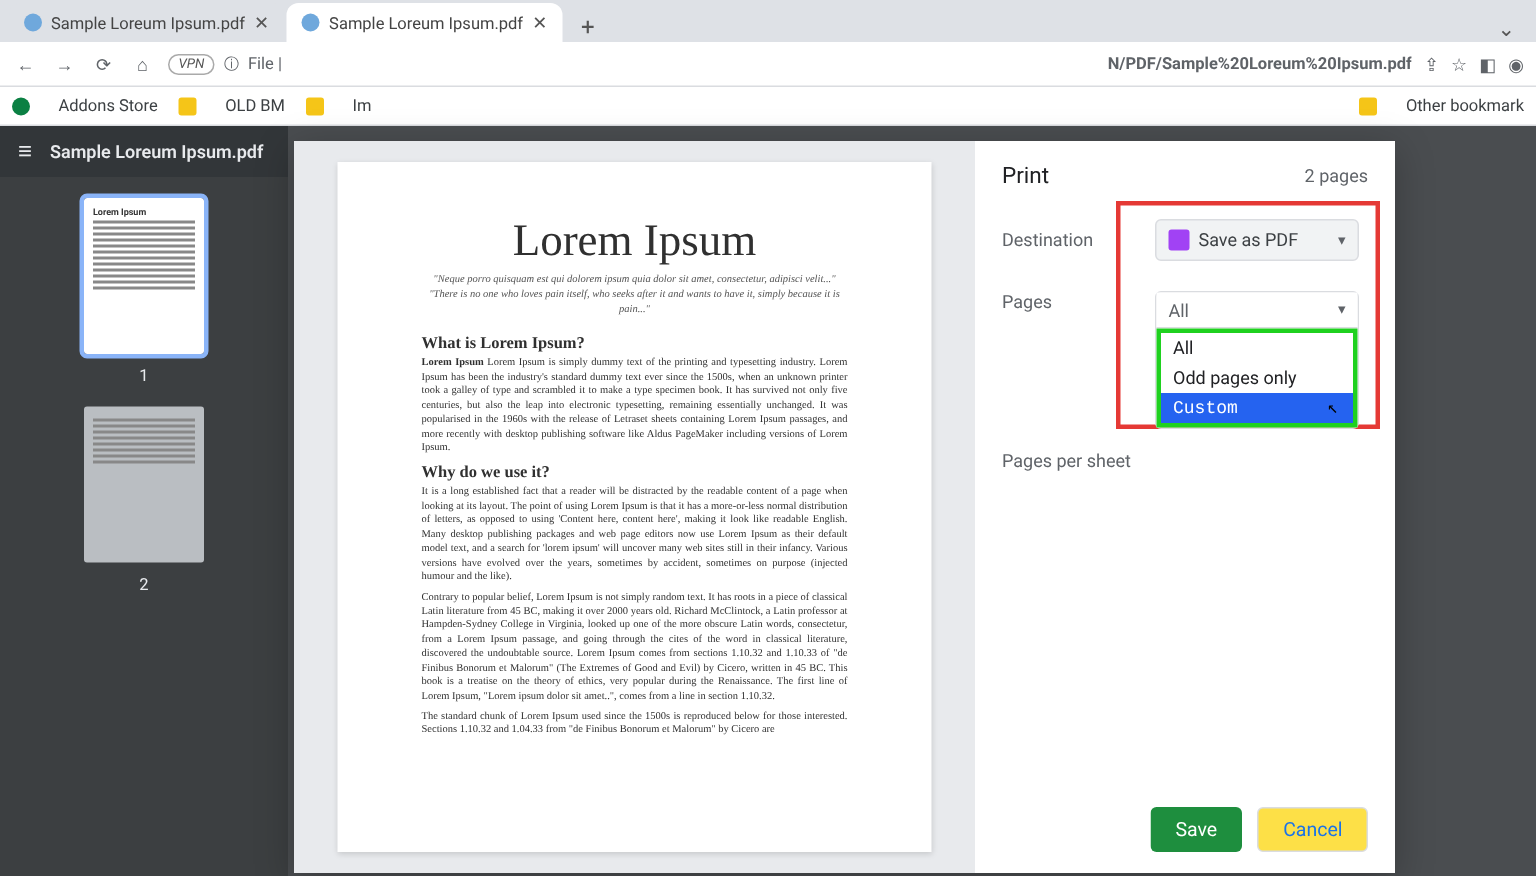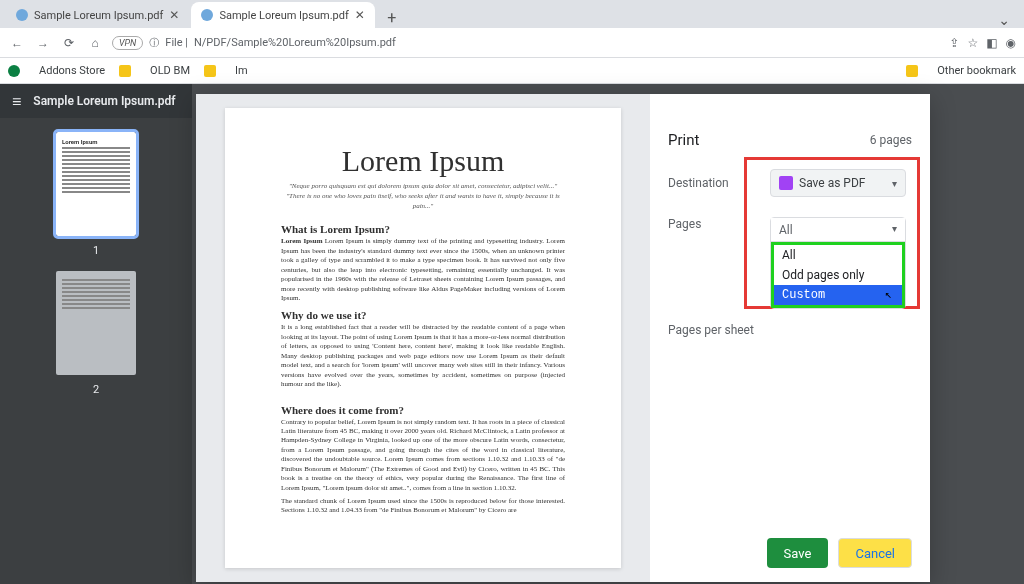--- a/index.html
+++ b/index.html
@@ -51,21 +51,21 @@
   
   .print-dialog { position:absolute; top:10px; left:196px; width:734px; height:488px; background:#fff; box-shadow:0 6px 24px rgba(0,0,0,.25); display:flex; z-index:5; }
   .print-preview { width:454px; background:#e8eaed; display:flex; align-items:center; justify-content:center; padding:14px; }
   .page { width:396px; height:460px; background:#fff; box-shadow:0 1px 4px rgba(0,0,0,.15); padding:36px 56px 20px; font-family:Georgia, 'Times New Roman', serif; color:#303030; overflow:hidden; }
   .page h1 { font-size:30px; text-align:center; font-weight:400; margin-bottom:4px; font-family:'Times New Roman', serif; }
   .page .sub { text-align:center; font-size:7px; font-style:italic; color:#555; line-height:1.4; margin-bottom:12px; }
   .page h2 { font-size:11px; font-weight:700; margin:6px 0 2px; font-family:'Times New Roman', serif; }
   .page p { font-size:7px; text-align:justify; line-height:1.35; margin-bottom:4px; }
   .page b { font-weight:700; }
 
-  .print-right { flex:1; padding:14px 18px; display:flex; flex-direction:column; position:relative;margin-top:23px; }
+  .print-right { flex:1; padding:14px 18px; display:flex; flex-direction:column; position:relative; }
   .print-hdr { display:flex; justify-content:space-between; align-items:center; margin-bottom:14px; }
   .print-hdr .title { font-size:15px; color:#202124; }
   .print-hdr .count { font-size:12px; color:#5f6368; }
 
   .opts { position:relative; padding:6px 0; }
   .red-box { position:absolute; top:-6px; right:-8px; width:176px; height:152px; border:3px solid #e53935; pointer-events:none; }
   .optrow { display:flex; align-items:center; margin-bottom:20px; font-size:12px; color:#5f6368; }
   .optrow .lbl { width:102px; }
   .dropdown { width:136px; height:28px; border:1px solid #dadce0; background:#f1f3f4; border-radius:4px; display:flex; align-items:center; padding:0 8px; font-size:12px; color:#3c4043; position:relative; }
   .dropdown.dest { background:#f1f3f4; }
@@ -107,21 +107,21 @@
 
 <div class="toolbar">
   <div class="navbtn arrow">←</div>
   <div class="navbtn arrow">→</div>
   <div class="navbtn">⟳</div>
   <div class="navbtn">⌂</div>
   <div class="omnibox-wrap">
     <span class="vpn">VPN</span>
     <span class="lock">ⓘ</span>
     <span class="urltext">File |</span>
-    <span class="urltext" style="flex:1;text-align:left;">N/PDF/Sample%20Loreum%20Ipsum.pdf</span>
+    <span class="urltext" style="flex:1;text-align:right;font-weight:bold;">N/PDF/Sample%20Loreum%20Ipsum.pdf</span>
   </div>
   <div class="toolbar-right">
     <span>⇪</span>
     <span>☆</span>
     <span>◧</span>
     <span>◉</span>
   </div>
 </div>
 
 <div class="bookmarks">
@@ -192,30 +192,29 @@
       <div class="page">
         <h1>Lorem Ipsum</h1>
         <div class="sub">
           <div>"Neque porro quisquam est qui dolorem ipsum quia dolor sit amet, consectetur, adipisci velit..."</div>
           <div>"There is no one who loves pain itself, who seeks after it and wants to have it, simply because it is pain..."</div>
         </div>
         <h2>What is Lorem Ipsum?</h2>
         <p><b>Lorem Ipsum</b> <span>Lorem Ipsum is simply dummy text of the printing and typesetting industry. Lorem Ipsum has been the industry's standard dummy text ever since the 1500s, when an unknown printer took a galley of type and scrambled it to make a type specimen book. It has survived not only five centuries, but also the leap into electronic typesetting, remaining essentially unchanged. It was popularised in the 1960s with the release of Letraset sheets containing Lorem Ipsum passages, and more recently with desktop publishing software like Aldus PageMaker including versions of Lorem Ipsum.</span></p>
         <h2>Why do we use it?</h2>
         <p>It is a long established fact that a reader will be distracted by the readable content of a page when looking at its layout. The point of using Lorem Ipsum is that it has a more-or-less normal distribution of letters, as opposed to using 'Content here, content here', making it look like readable English. Many desktop publishing packages and web page editors now use Lorem Ipsum as their default model text, and a search for 'lorem ipsum' will uncover many web sites still in their infancy. Various versions have evolved over the years, sometimes by accident, sometimes on purpose (injected humour and the like).</p>
-        <h2 style="margin-top:14px;">Where does it come from?</h2>
         <p>Contrary to popular belief, Lorem Ipsum is not simply random text. It has roots in a piece of classical Latin literature from 45 BC, making it over 2000 years old. Richard McClintock, a Latin professor at Hampden-Sydney College in Virginia, looked up one of the more obscure Latin words, consectetur, from a Lorem Ipsum passage, and going through the cites of the word in classical literature, discovered the undoubtable source. Lorem Ipsum comes from sections 1.10.32 and 1.10.33 of "de Finibus Bonorum et Malorum" (The Extremes of Good and Evil) by Cicero, written in 45 BC. This book is a treatise on the theory of ethics, very popular during the Renaissance. The first line of Lorem Ipsum, "Lorem ipsum dolor sit amet..", comes from a line in section 1.10.32.</p>
         <p>The standard chunk of Lorem Ipsum used since the 1500s is reproduced below for those interested. Sections 1.10.32 and 1.04.33 from "de Finibus Bonorum et Malorum" by Cicero are</p>
       </div>
     </div>
 
     <div class="print-right">
       <div class="print-hdr">
         <span class="title">Print</span>
-        <span class="count">6 pages</span>
+        <span class="count">2 pages</span>
       </div>
 
       <div class="opts">
         <div class="red-box"></div>
 
         <div class="optrow">
           <span class="lbl">Destination</span>
           <div class="dropdown dest">
             <span class="dicon"></span>
             <span>Save as PDF</span>

